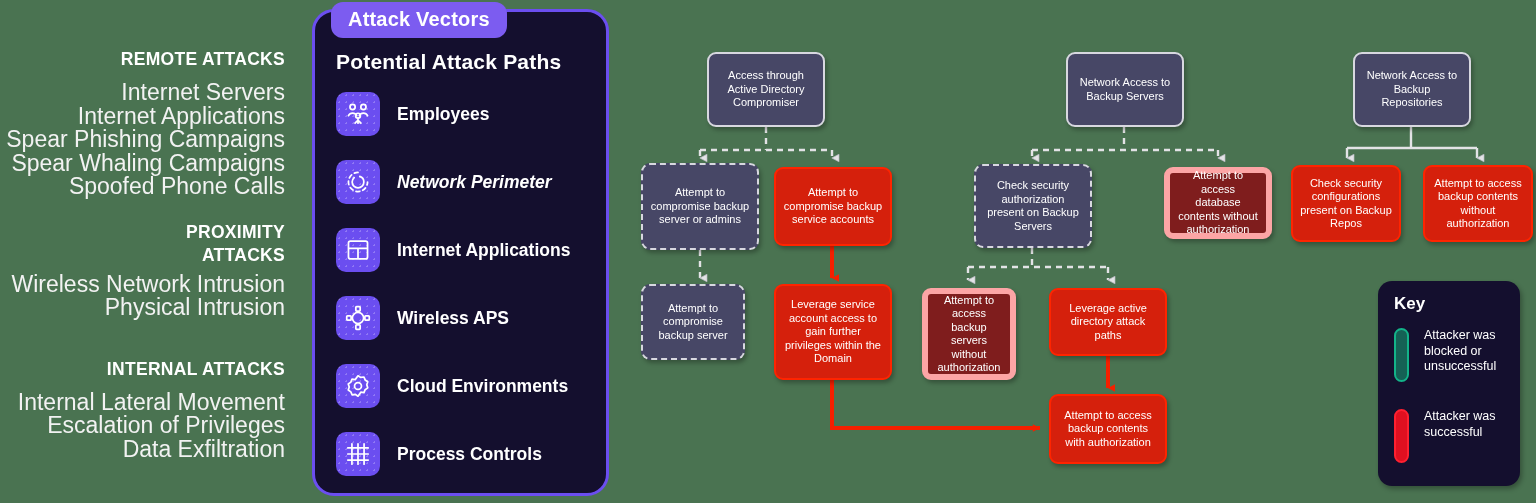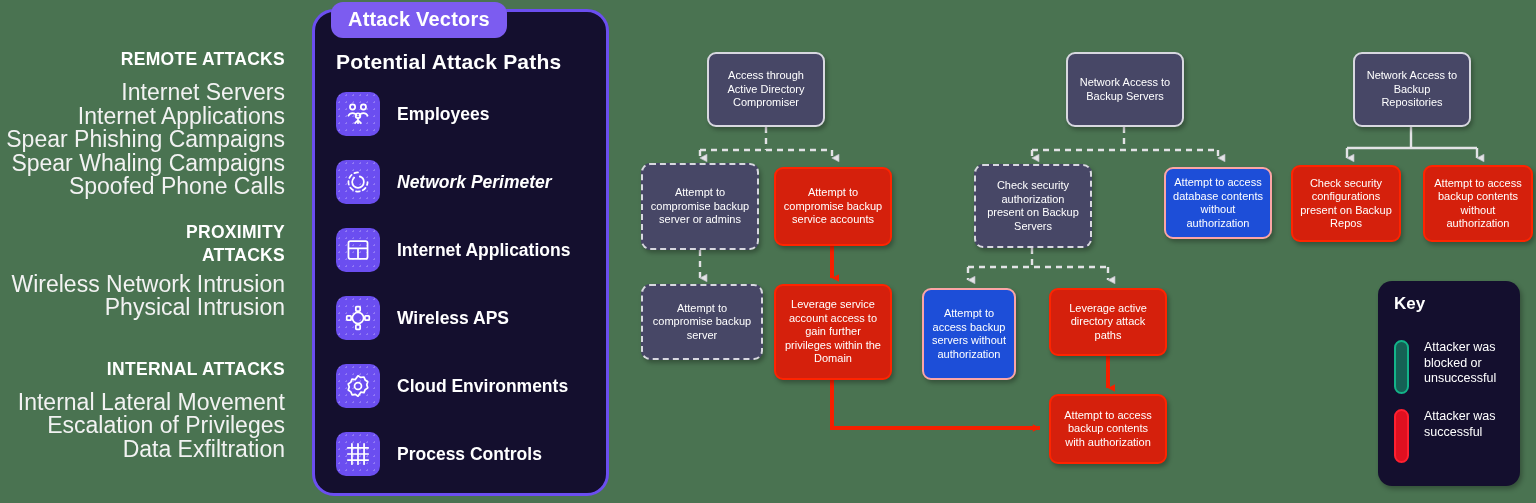--- a/index.html
+++ b/index.html
@@ -74,21 +74,21 @@
   }
   .node.neutral{
     background:#474766;border:2px dashed #d8d8e0;
     box-shadow:2px 3px 4px rgba(0,0,0,.28);
   }
   .node.red{
     background:#d5200c;border:2px solid #ff2400;
     box-shadow:2px 3px 4px rgba(0,0,0,.28);
   }
   .node.teal{
-    background:#1d4ed8;border:2px solid #fca5a5;
+    background:#7f1d1d;border:6px solid #fca5a5;
     box-shadow:2px 3px 4px rgba(0,0,0,.28);
   }
 
   
   #connectors{position:absolute;left:0;top:0;width:1536px;height:503px;pointer-events:none;}
 
   
   #key-box{
     position:absolute;left:1378px;top:281px;width:142px;height:205px;
     background:#140f2e;border-radius:14px;
@@ -258,37 +258,37 @@
 
       <path d="M1108 356 L1108 388" marker-end="url(#arrR)"></path>
 
       <path d="M832 380 L832 428 L1040 428" marker-end="url(#arrRr)"></path>
     </g>
   </svg>
 
   <div class="node root" style="left:707px;top:52px;width:118px;height:75px;">Access through Active Directory Compromiser</div>
   <div class="node neutral" style="left:641px;top:163px;width:118px;height:87px;">Attempt to compromise backup server or admins</div>
   <div class="node red" style="left:774px;top:167px;width:118px;height:79px;">Attempt to compromise backup service accounts</div>
-  <div class="node neutral" style="left:641px;top:284px;width:122px;height:76px;">Attempt to compromise backup server</div>
+  <div class="node neutral" style="left:641px;top:284px;width:104px;height:76px;">Attempt to compromise backup server</div>
   <div class="node red" style="left:774px;top:284px;width:118px;height:96px;">Leverage service account access to gain further privileges within the Domain</div>
 
   <div class="node root" style="left:1066px;top:52px;width:118px;height:75px;">Network Access to Backup Servers</div>
   <div class="node neutral" style="left:974px;top:164px;width:118px;height:84px;">Check security authorization present on Backup Servers</div>
   <div class="node teal" style="left:1164px;top:167px;width:108px;height:72px;">Attempt to access database contents without authorization</div>
   <div class="node teal" style="left:922px;top:288px;width:94px;height:92px;">Attempt to access backup servers without authorization</div>
   <div class="node red" style="left:1049px;top:288px;width:118px;height:68px;">Leverage active directory attack paths</div>
   <div class="node red" style="left:1049px;top:394px;width:118px;height:70px;">Attempt to access backup contents with authorization</div>
 
   <div class="node root" style="left:1353px;top:52px;width:118px;height:75px;">Network Access to Backup Repositories</div>
   <div class="node red" style="left:1291px;top:165px;width:110px;height:77px;">Check security configurations present on Backup Repos</div>
   <div class="node red" style="left:1423px;top:165px;width:110px;height:77px;">Attempt to access backup contents without authorization</div>
 
   <div id="key-box">
     <div id="key-title">Key</div>
-    <div class="key-row" style="top:59px;">
+    <div class="key-row" style="top:47px;">
       <div class="key-pill teal"></div>
       <div class="key-text">Attacker was blocked or unsuccessful</div>
     </div>
     <div class="key-row" style="top:128px;">
       <div class="key-pill red"></div>
       <div class="key-text">Attacker was successful</div>
     </div>
   </div>
 
 </div>

